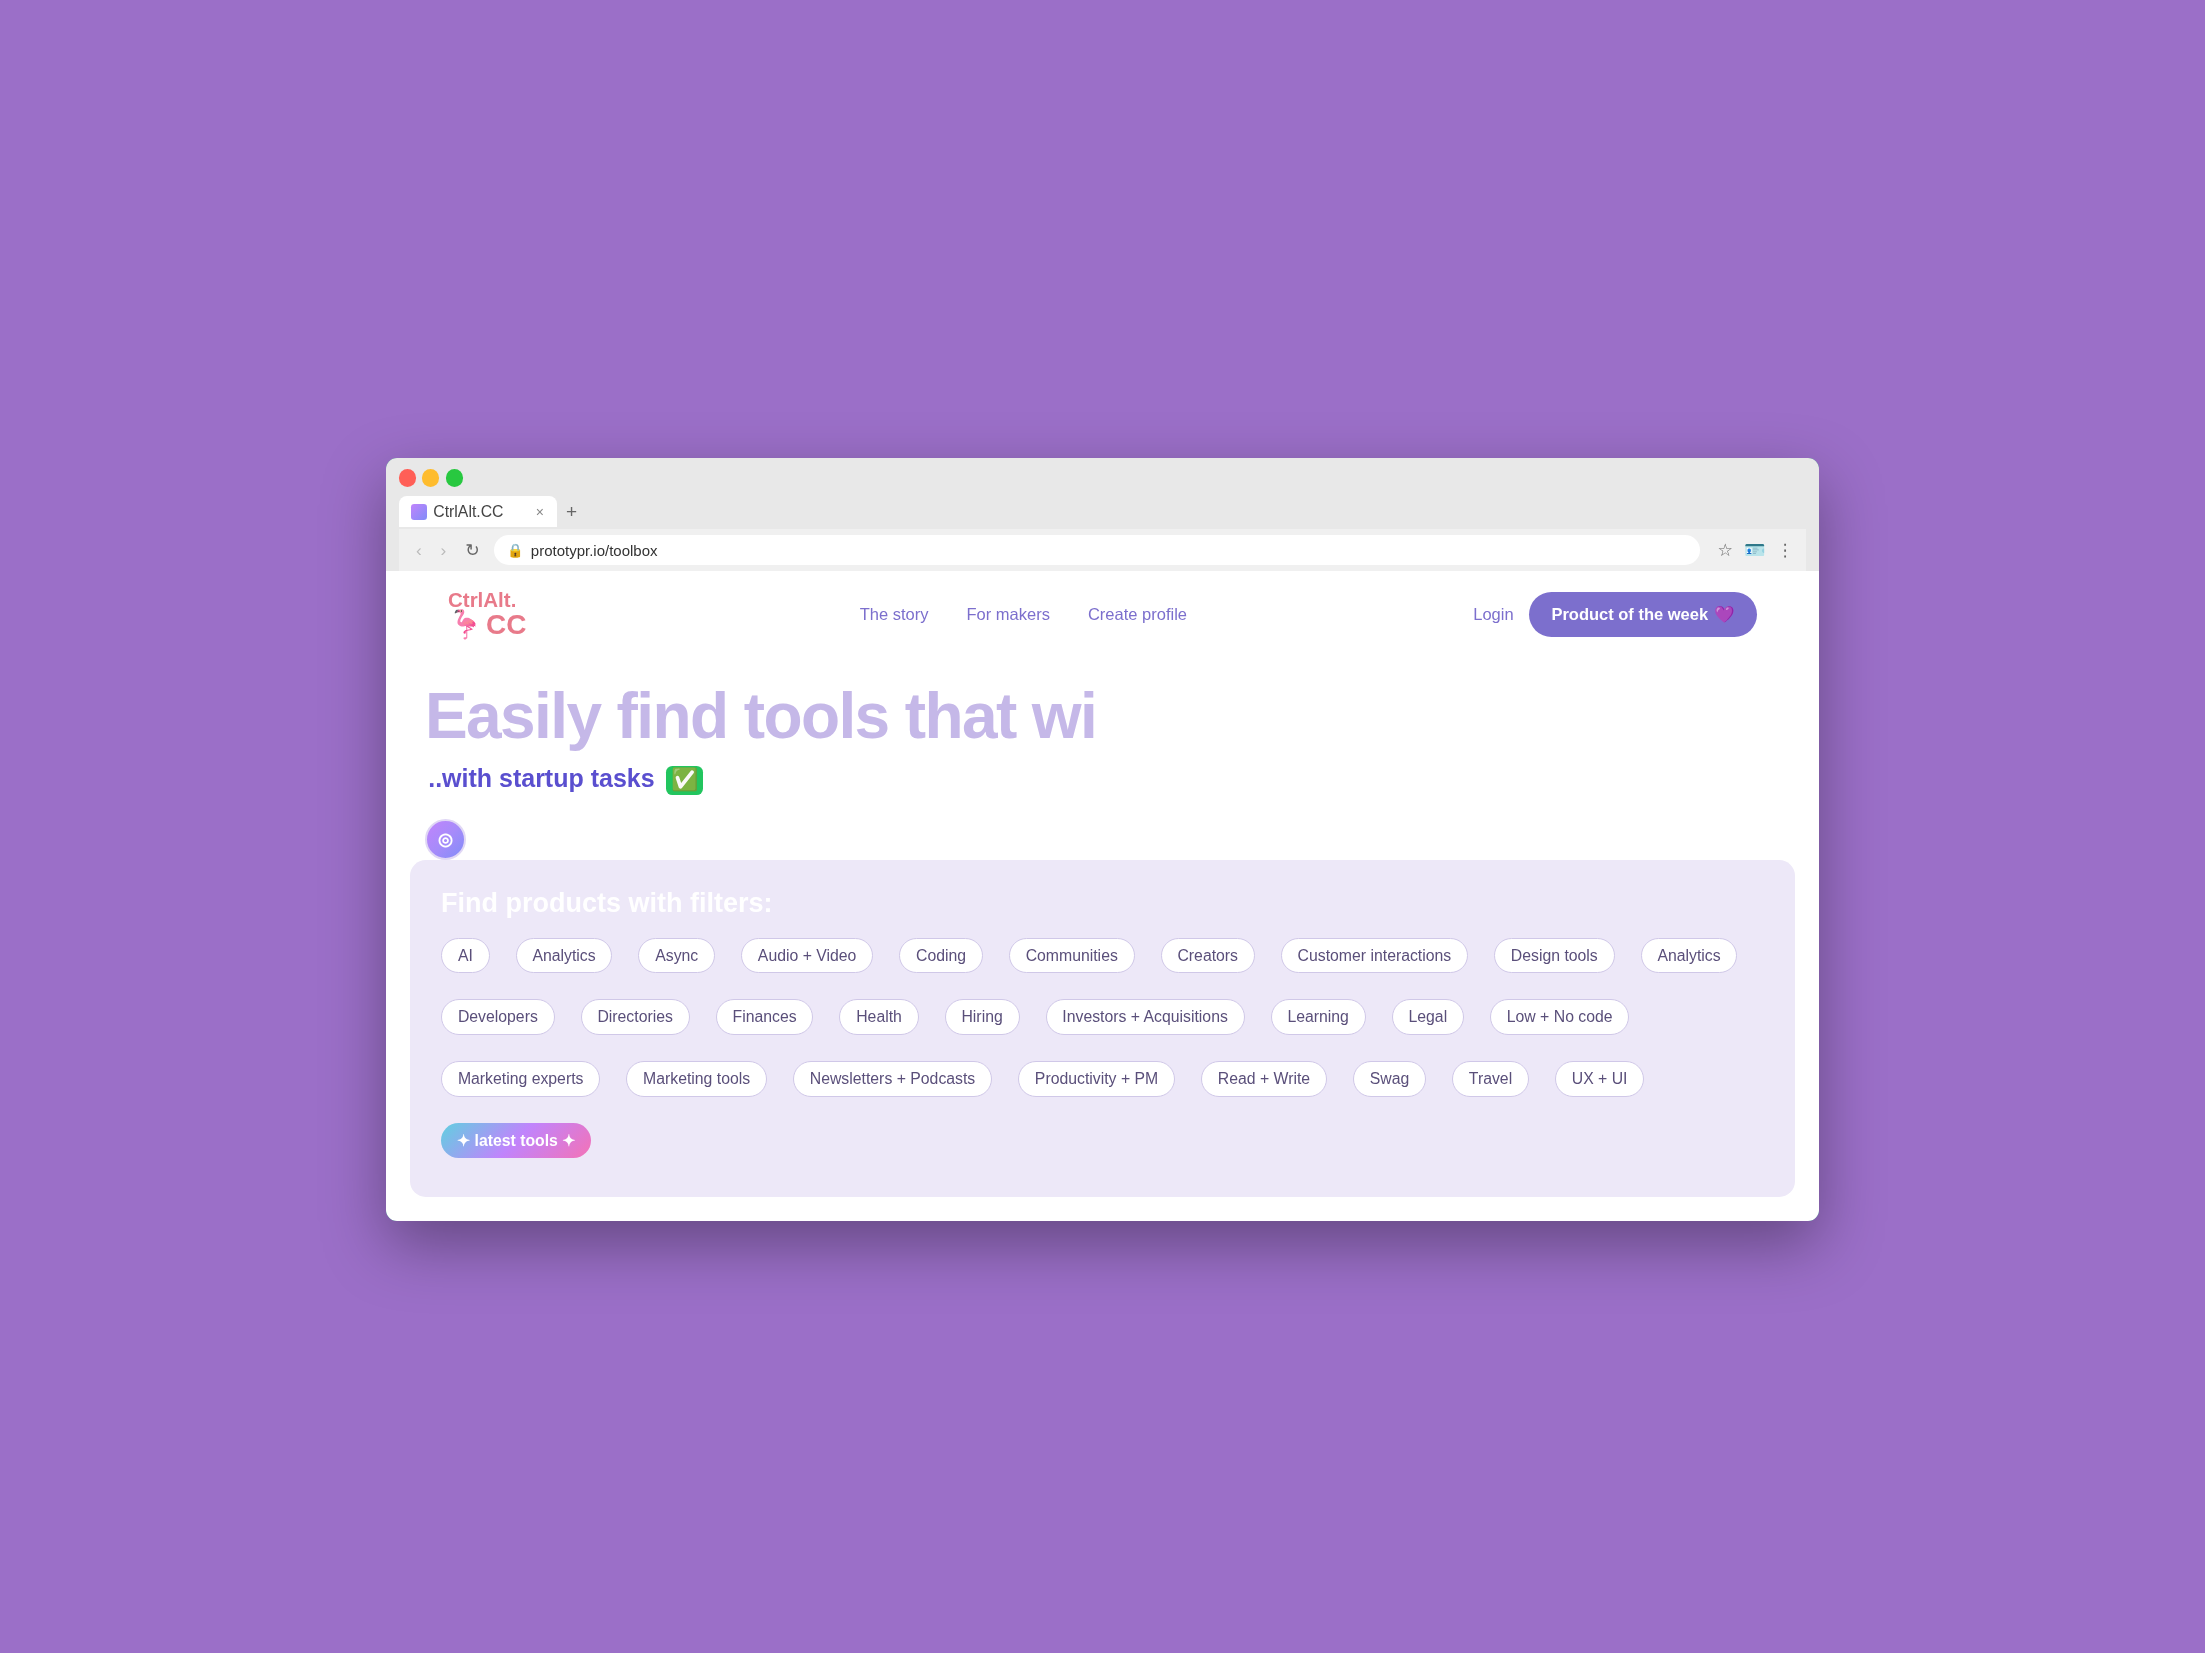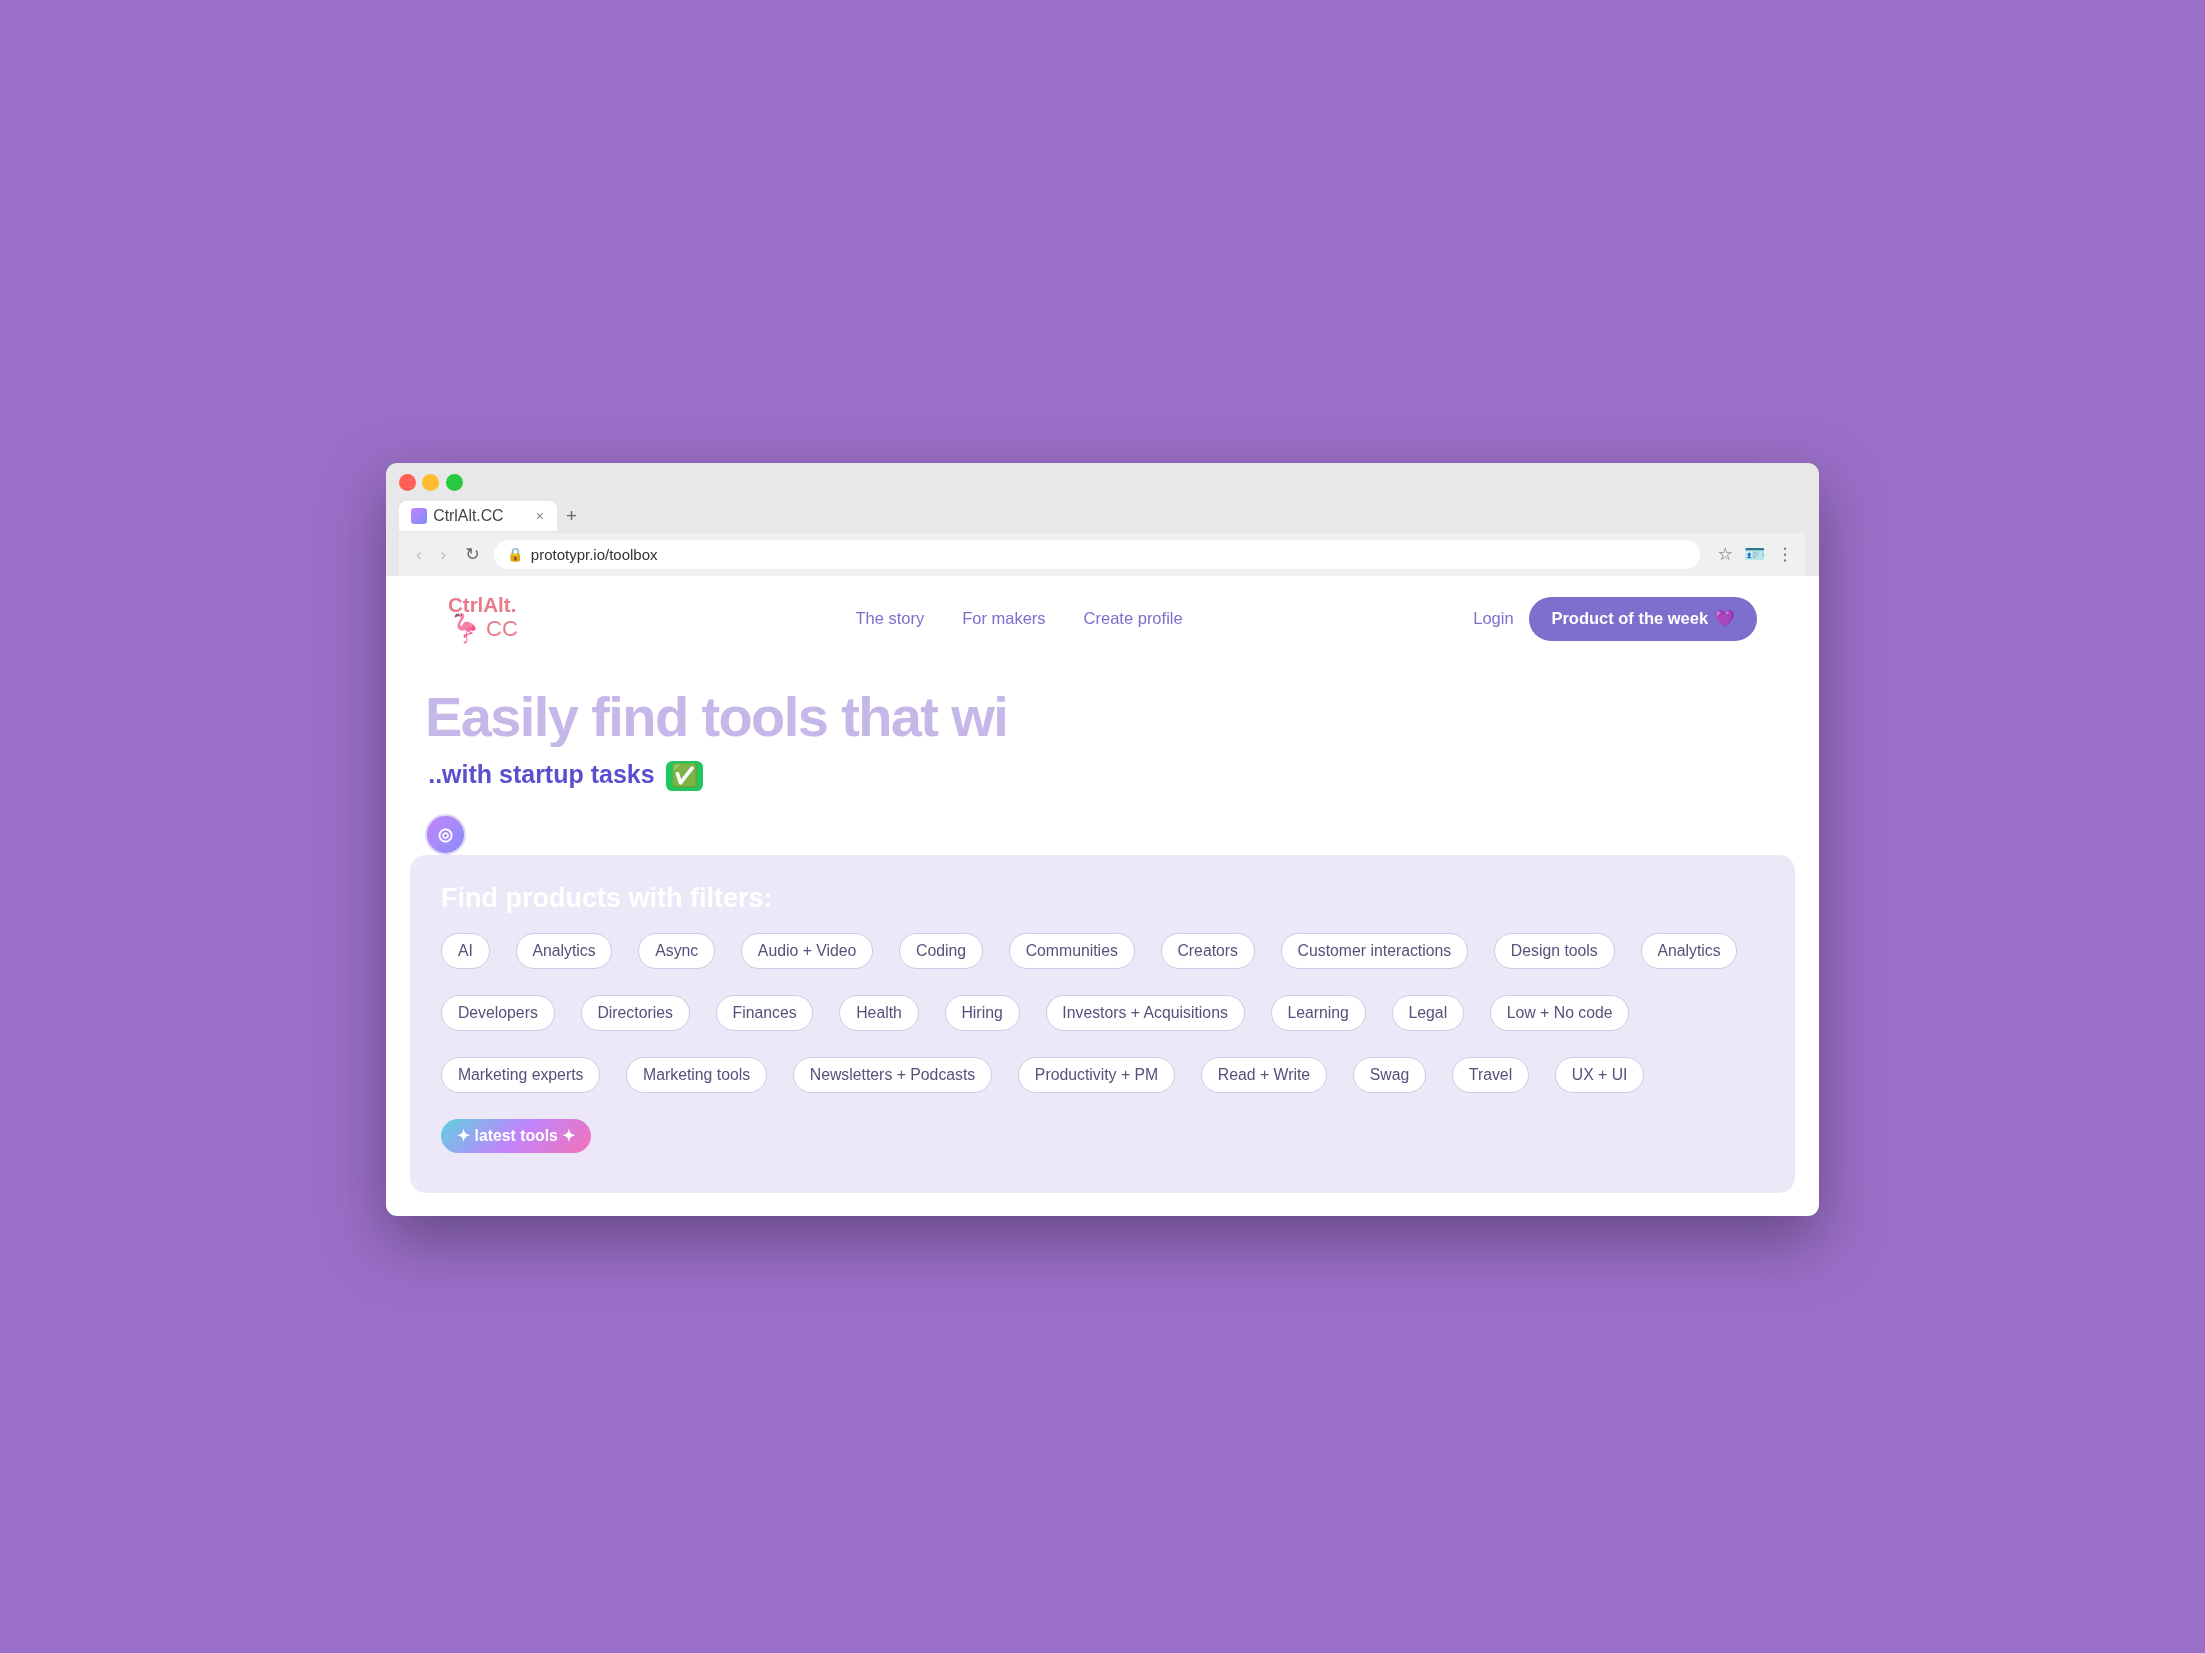--- a/index.html
+++ b/index.html
@@ -183,22 +183,22 @@
       display: flex;
       align-items: center;
       gap: 3.2px;
     }
 
     .logo-flamingo {
       font-size: 28px;
     }
 
     .logo-cc-text {
-      font-size: 22px;
-      font-weight: 400;
+      font-size: 28px;
+      font-weight: 700;
       color: #e87a8a;
     }
 
     .nav-links {
       display: flex;
       align-items: center;
       gap: 38px;
       flex: 1;
       justify-content: center;
     }
@@ -237,21 +237,21 @@
     }
 
     
     .hero-section {
       padding: 23.6px 39px 15.8px 39px;
       background: #ffffff;
       overflow: hidden;
     }
 
     .hero-headline {
-      font-size: 56px;
+      font-size: 64px;
       font-weight: 800;
       color: #c5b8e8;
       line-height: 1.1;
       white-space: nowrap;
       overflow: hidden;
       letter-spacing: -1.6px;
     }
 
     .hero-subtext {
       font-size: 25px;

